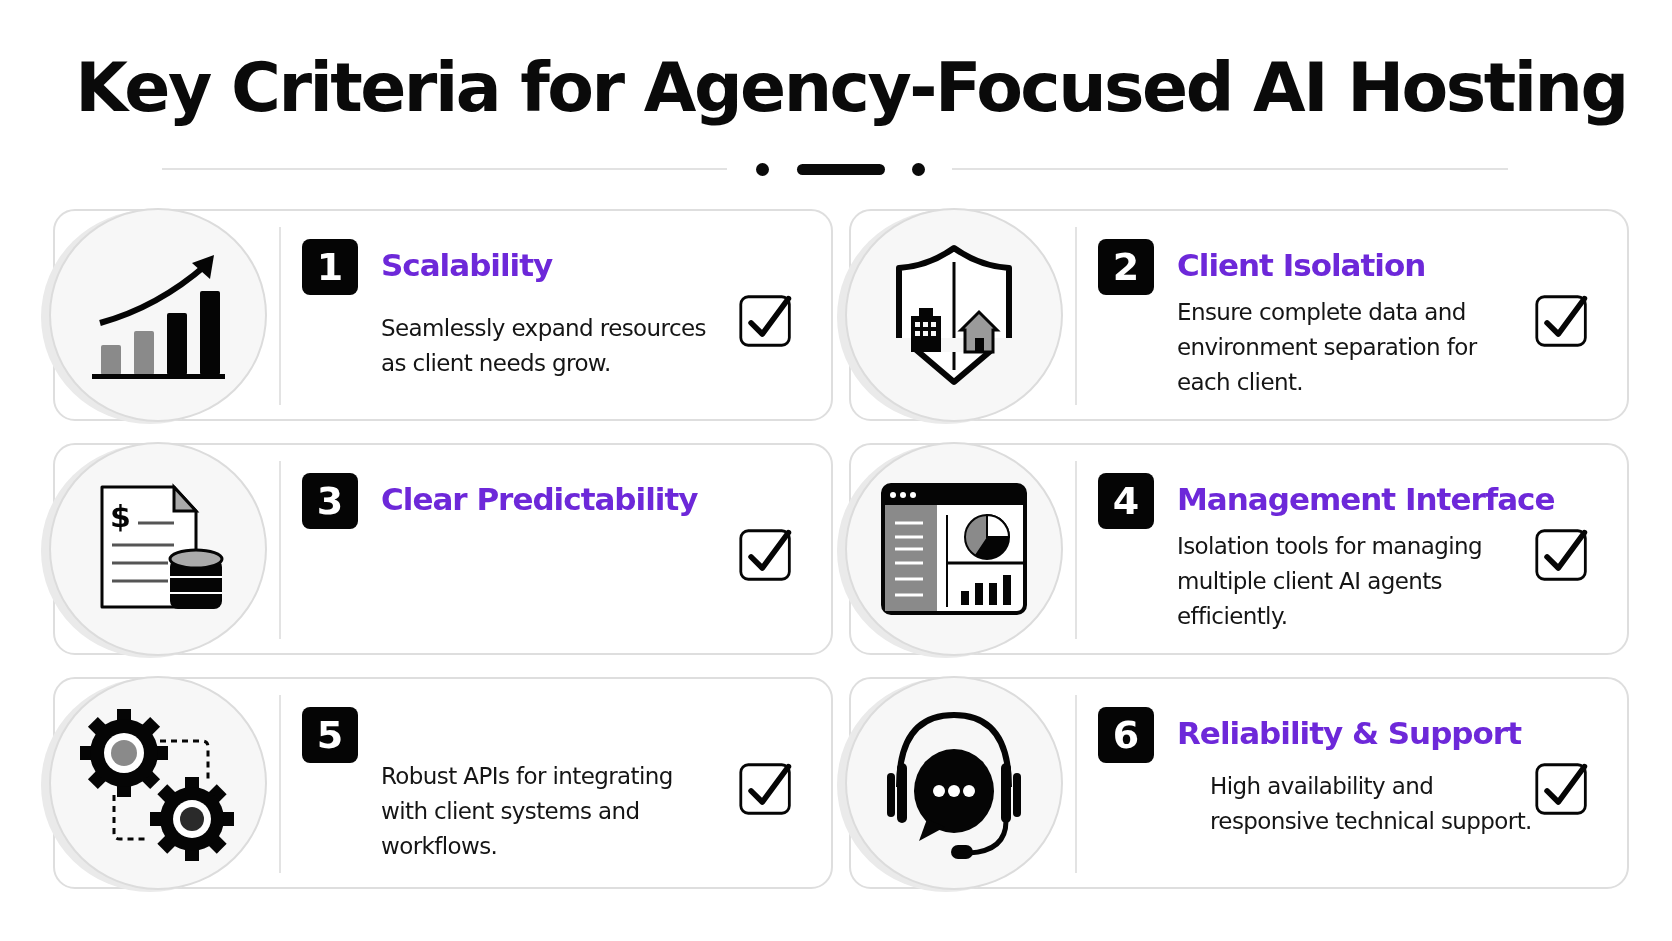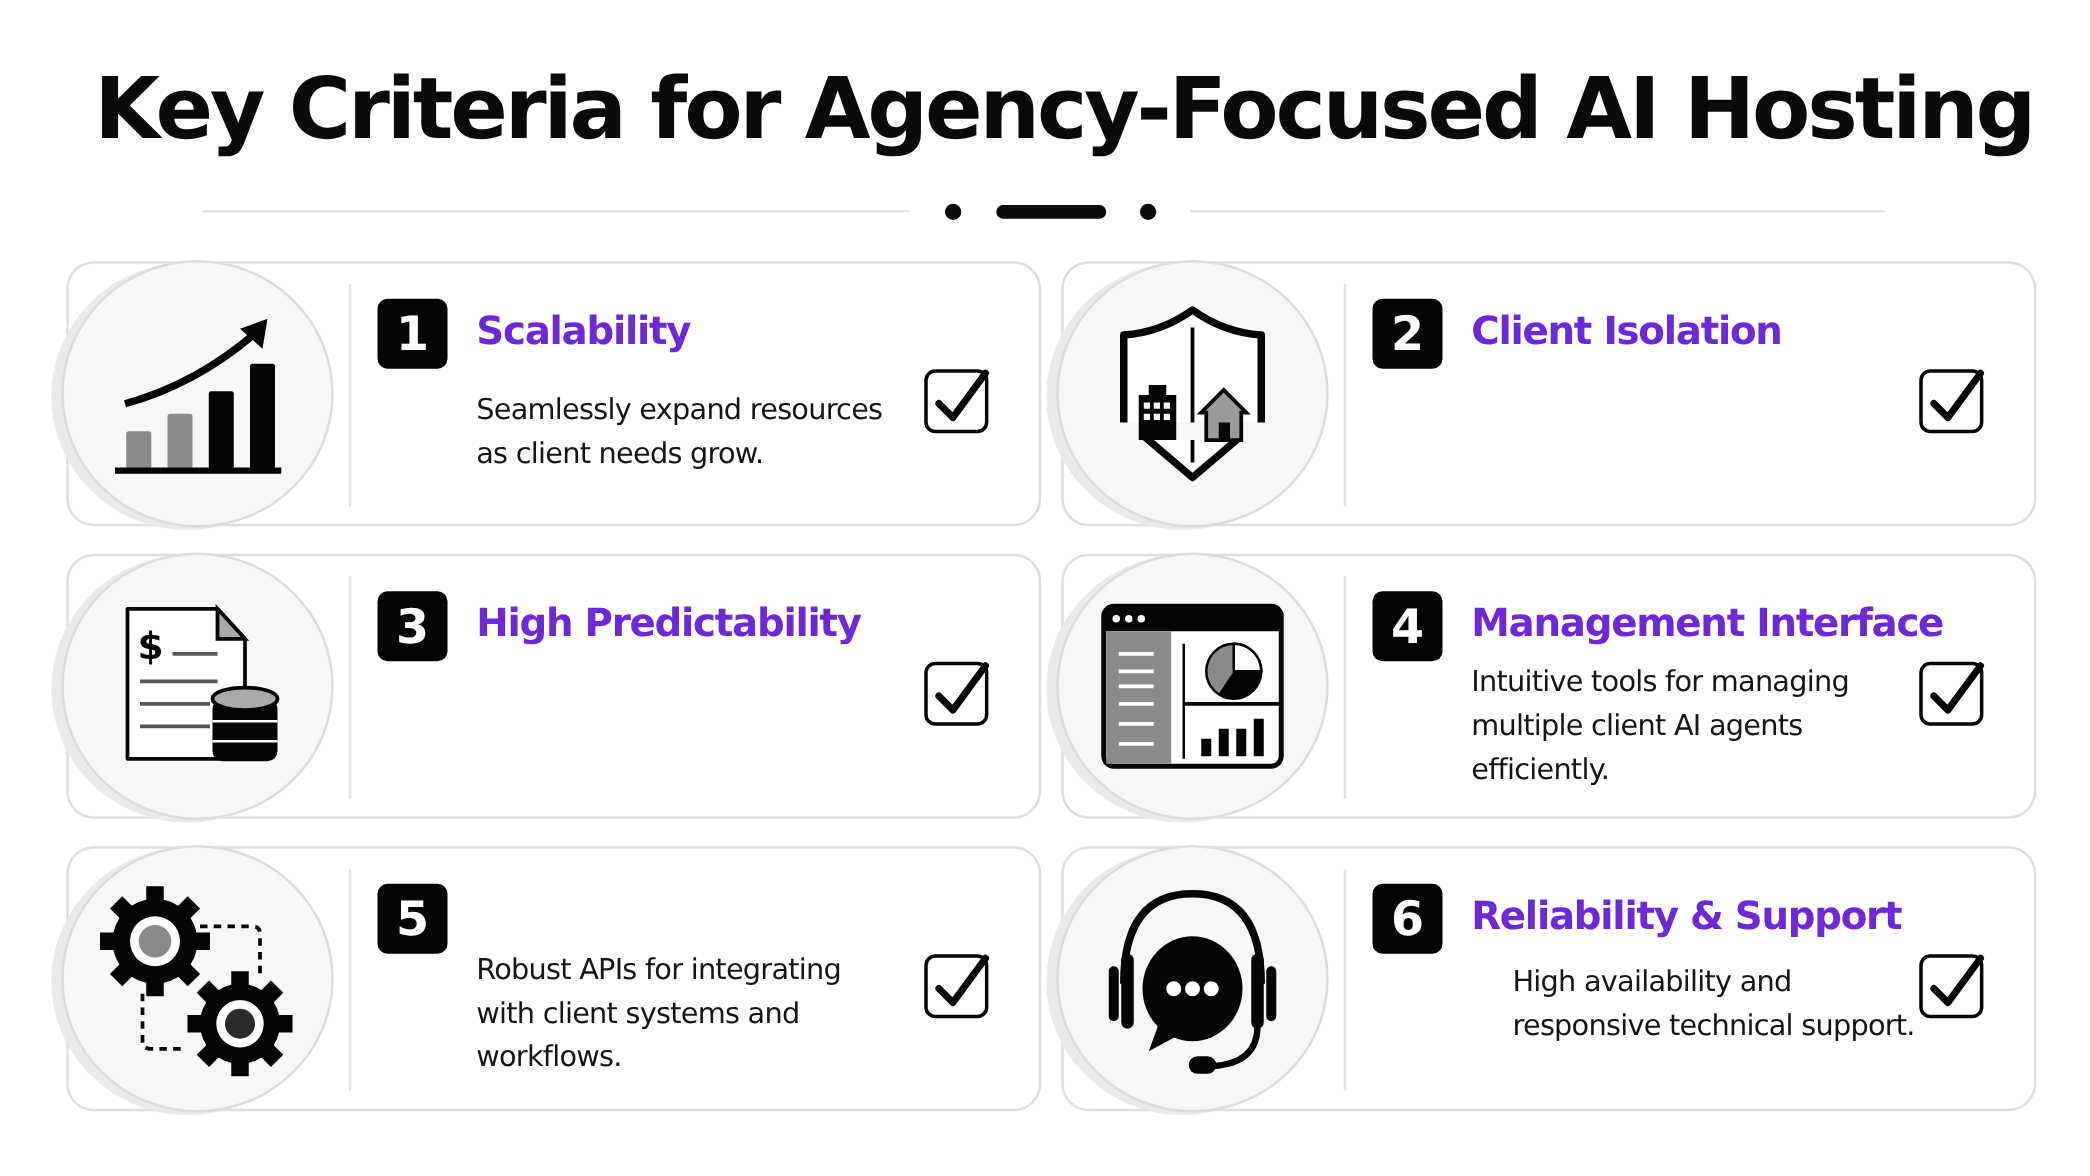--- a/index.html
+++ b/index.html
@@ -65,20 +65,21 @@
           <rect x="34" y="91" width="5" height="5"></rect>
           <rect x="42" y="91" width="5" height="5"></rect>
       </g>
       <path d="M72 90 L90 72 L108 90 L104 90 L104 112 L76 112 L76 90 Z" fill="#9a9a9a" stroke="#050505" stroke-width="3"></path>
       <rect x="86" y="98" width="9" height="14" fill="#050505"></rect>
     </svg>
   </div>
   <div class="vline"></div>
   <div class="badge">2</div>
   <div class="ctitle">Client Isolation</div>
+  <div class="desc" style="top:84px;">Ensure complete data and environment separation for each client.</div>
   <svg class="check" viewBox="0 0 60 60">
     <rect x="3" y="4" width="52" height="52" rx="8" fill="none" stroke="#050505" stroke-width="3"></rect>
     <path d="M14 32 L26 44 L54 6" stroke="#050505" stroke-width="6" fill="none" stroke-linecap="round" stroke-linejoin="round"></path>
   </svg>
 </div>
 
 <div class="card" style="left:53px;top:443px;">
   <div class="circle">
     <svg width="140" height="140" viewBox="0 0 140 140">
       <path d="M14 8 L86 8 L108 32 L108 128 L14 128 Z" fill="#fff" stroke="#050505" stroke-width="3" stroke-linejoin="round"></path>
@@ -89,21 +90,21 @@
       <line x1="24" y1="84" x2="80" y2="84" stroke="#555" stroke-width="3"></line>
       <line x1="24" y1="102" x2="80" y2="102" stroke="#555" stroke-width="3"></line>
       <rect x="82" y="80" width="52" height="50" rx="8" fill="#050505"></rect>
       <ellipse cx="108" cy="80" rx="26" ry="9" fill="#aaaaaa" stroke="#050505" stroke-width="3"></ellipse>
       <line x1="82" y1="98" x2="134" y2="98" stroke="#fff" stroke-width="2"></line>
       <line x1="82" y1="114" x2="134" y2="114" stroke="#fff" stroke-width="2"></line>
     </svg>
   </div>
   <div class="vline"></div>
   <div class="badge">3</div>
-  <div class="ctitle">High Predictability</div>
+  <div class="ctitle">Clear Predictability</div>
   <svg class="check" viewBox="0 0 60 60">
     <rect x="3" y="4" width="52" height="52" rx="8" fill="none" stroke="#050505" stroke-width="3"></rect>
     <path d="M14 32 L26 44 L54 6" stroke="#050505" stroke-width="6" fill="none" stroke-linecap="round" stroke-linejoin="round"></path>
   </svg>
 </div>
 
 <div class="card" style="left:849px;top:443px;">
   <div class="circle">
     <svg width="150" height="140" viewBox="0 0 150 140">
       <rect x="4" y="6" width="142" height="128" rx="8" fill="#fff" stroke="#050505" stroke-width="4"></rect>
@@ -127,21 +128,21 @@
       <path d="M108 58 L130 58 A22 22 0 0 1 96 76 Z" fill="#050505"></path>
       <rect x="82" y="112" width="8" height="14" fill="#050505"></rect>
       <rect x="96" y="104" width="8" height="22" fill="#050505"></rect>
       <rect x="110" y="104" width="8" height="22" fill="#050505"></rect>
       <rect x="124" y="96" width="8" height="30" fill="#050505"></rect>
     </svg>
   </div>
   <div class="vline"></div>
   <div class="badge">4</div>
   <div class="ctitle">Management Interface</div>
-  <div class="desc" style="top:84px;">Intuitive tools for managing multiple client AI agents efficiently.</div>
+  <div class="desc" style="top:84px;">Isolation tools for managing multiple client AI agents efficiently.</div>
   <svg class="check" viewBox="0 0 60 60">
     <rect x="3" y="4" width="52" height="52" rx="8" fill="none" stroke="#050505" stroke-width="3"></rect>
     <path d="M14 32 L26 44 L54 6" stroke="#050505" stroke-width="6" fill="none" stroke-linecap="round" stroke-linejoin="round"></path>
   </svg>
 </div>
 
 <div class="card" style="left:53px;top:677px;">
   <div class="circle">
     <svg width="160" height="160" viewBox="0 0 160 160">
       <path d="M82 38 L124 38 Q130 38 130 44 L130 80" stroke="#050505" stroke-width="3" stroke-dasharray="6 5" fill="none"></path>

